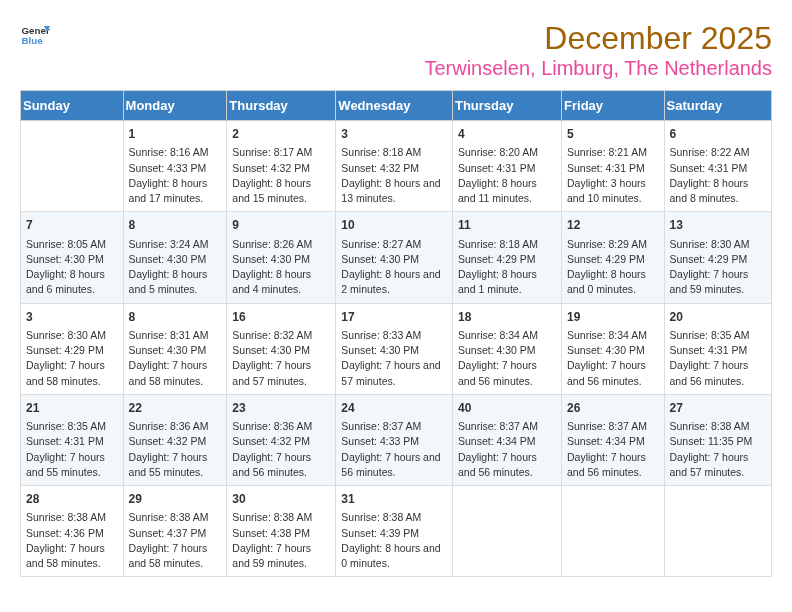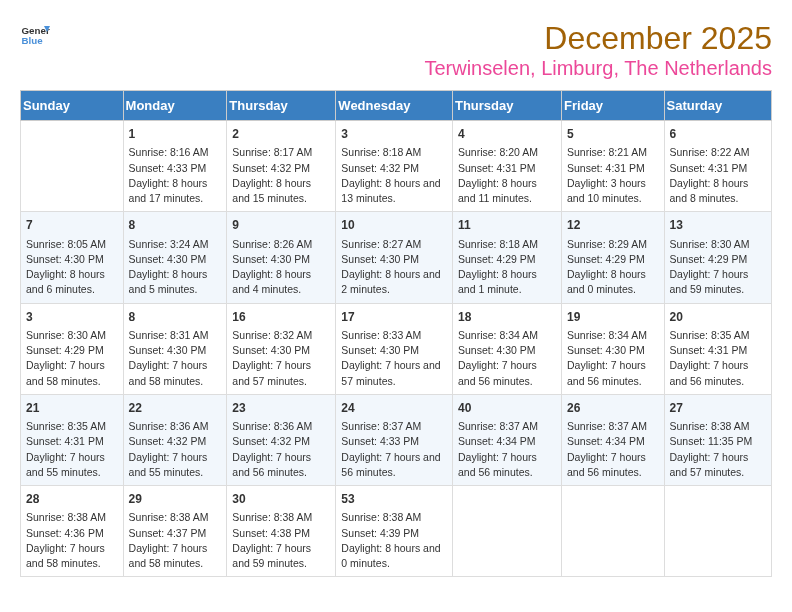--- a/index.html
+++ b/index.html
@@ -140,19 +140,19 @@
         <td><span class="day-num">23</span><span>Sunrise: 8:36 AM</span><br><span>Sunset: 4:32 PM</span><br><span>Daylight: 7 hours and 56 minutes.</span></td>
         <td><span class="day-num">24</span><span>Sunrise: 8:37 AM</span><br><span>Sunset: 4:33 PM</span><br><span>Daylight: 7 hours and 56 minutes.</span></td>
         <td><span class="day-num">40</span><span>Sunrise: 8:37 AM</span><br><span>Sunset: 4:34 PM</span><br><span>Daylight: 7 hours and 56 minutes.</span></td>
         <td><span class="day-num">26</span><span>Sunrise: 8:37 AM</span><br><span>Sunset: 4:34 PM</span><br><span>Daylight: 7 hours and 56 minutes.</span></td>
         <td><span class="day-num">27</span><span>Sunrise: 8:38 AM</span><br><span>Sunset: 11:35 PM</span><br><span>Daylight: 7 hours and 57 minutes.</span></td>
       </tr>
       <tr>
         <td><span class="day-num">28</span><span>Sunrise: 8:38 AM</span><br><span>Sunset: 4:36 PM</span><br><span>Daylight: 7 hours and 58 minutes.</span></td>
         <td><span class="day-num">29</span><span>Sunrise: 8:38 AM</span><br><span>Sunset: 4:37 PM</span><br><span>Daylight: 7 hours and 58 minutes.</span></td>
         <td><span class="day-num">30</span><span>Sunrise: 8:38 AM</span><br><span>Sunset: 4:38 PM</span><br><span>Daylight: 7 hours and 59 minutes.</span></td>
-        <td><span class="day-num">53</span><span>Sunrise: 8:38 AM</span><br><span>Sunset: 4:39 PM</span><br><span>Daylight: 8 hours and 0 minutes.</span></td>
+        <td><span class="day-num">31</span><span>Sunrise: 8:38 AM</span><br><span>Sunset: 4:39 PM</span><br><span>Daylight: 8 hours and 0 minutes.</span></td>
         <td class="empty"></td>
         <td class="empty"></td>
         <td class="empty"></td>
       </tr>
     </tbody>
 </table>
 
 </body></html>

